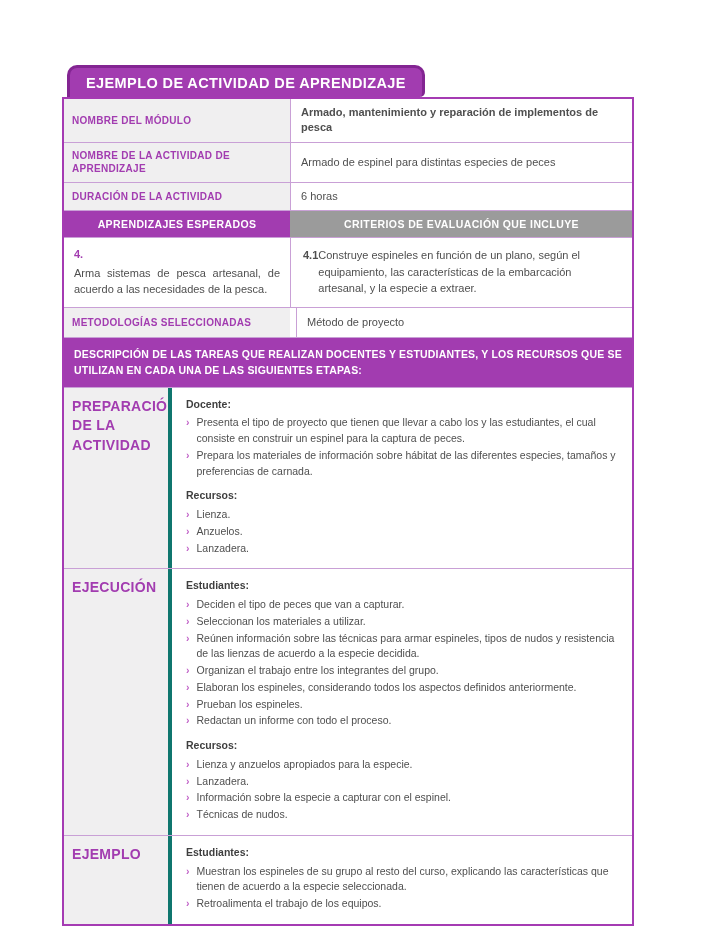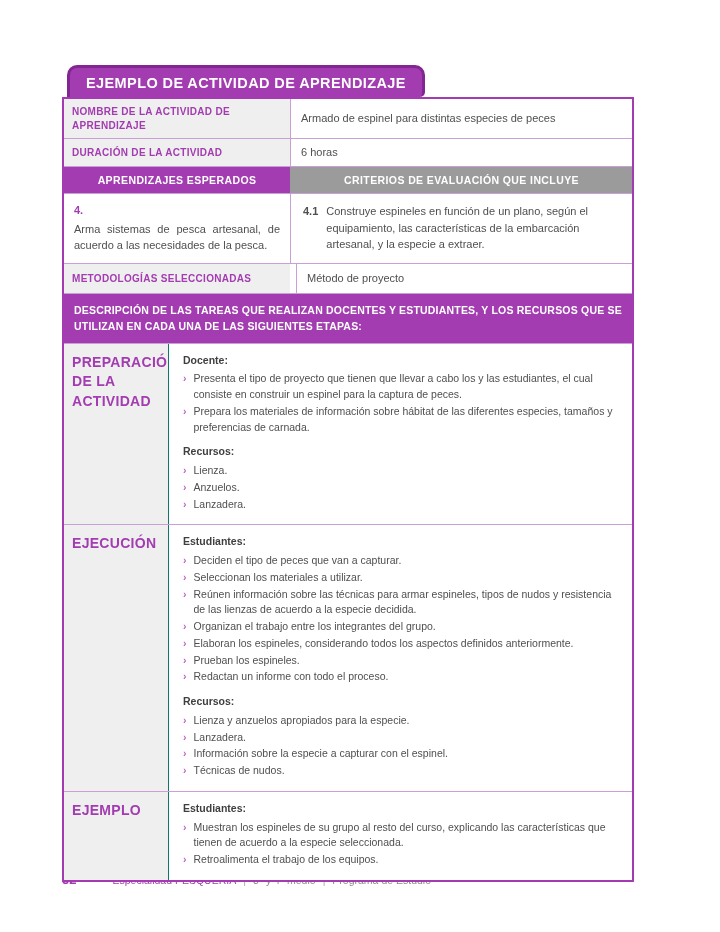--- a/index.html
+++ b/index.html
@@ -65,41 +65,41 @@
     background:var(--gray-header);color:#fff;text-align:center;
     font-size:10.5px;font-weight:bold;letter-spacing:.4px;
     padding:7px 24px;border-left:1px solid #fff0;
   }
   
   .learning-cell{background:#fff;padding:9px 10px;font-size:11px;line-height:1.45;}
   .learning-cell .num{color:var(--purple);font-weight:bold;display:block;margin-bottom:3px;}
   .learning-cell .txt{text-align:justify;display:block;}
   .criteria-cell{
     background:#fff;border-left:1px solid var(--inner-border);
-    padding:9px 12px;font-size:11px;line-height:1.5;display:flex;gap:8px;align-items:flex-start;
+    padding:9px 12px;font-size:11px;line-height:1.5;display:flex;align-items:flex-start;
   }
   .criteria-cell .num{font-weight:bold;flex:0 0 auto;}
   .learning-row{min-height:60px;}
   
   .method-row{min-height:30px;gap:6px;}
   
   .banner{
     background:var(--purple);color:#fff;
     font-size:10.5px;font-weight:bold;letter-spacing:.2px;
     padding:8px 10px;line-height:1.55;
     border-bottom:1px solid var(--inner-border);
   }
   
   .stage-label{
     background:var(--light-gray);color:var(--purple);
     font-size:14px;font-weight:bold;letter-spacing:.3px;
     padding:9px 8px;line-height:1.4;
   }
   .stage-content{
-    background:#fff;border-left:1px solid #0f766e;
+    background:#fff;border-left:4px solid #0f766e;
     padding:9px 14px 11px 14px;font-size:10.5px;line-height:1.5;
   }
   .group{margin-bottom:9px;}
   .group:last-child{margin-bottom:0;}
   .group-heading{font-weight:bold;margin-bottom:3px;color:#3F3F3F;}
   .bullet-line{display:flex;gap:7px;margin:1px 0;}
   .bullet-line .marker{color:var(--bullet);font-weight:bold;flex:0 0 auto;line-height:1.5;}
   .bullet-line .btxt{flex:1;}
   
   .footer{
@@ -113,20 +113,24 @@
 </style>
 </head>
 <body>
 
 <div class="sheet">
 
   <div class="badge">EJEMPLO DE ACTIVIDAD DE APRENDIZAJE</div>
 
   <div class="doc-table">
 
+    <div class="row cols-wide info-row bold-value">
+      <div class="label-cell">NOMBRE DEL MÓDULO</div>
+      <div class="value-cell">Armado, mantenimiento y reparación de implementos de pesca</div>
+    </div>
     <div class="row cols-wide info-row">
       <div class="label-cell">NOMBRE DE LA ACTIVIDAD DE APRENDIZAJE</div>
       <div class="value-cell">Armado de espinel para distintas especies de peces</div>
     </div>
     <div class="row cols-wide info-row">
       <div class="label-cell">DURACIÓN DE LA ACTIVIDAD</div>
       <div class="value-cell">6 horas</div>
     </div>
 
     <div class="row cols-wide head-row">

